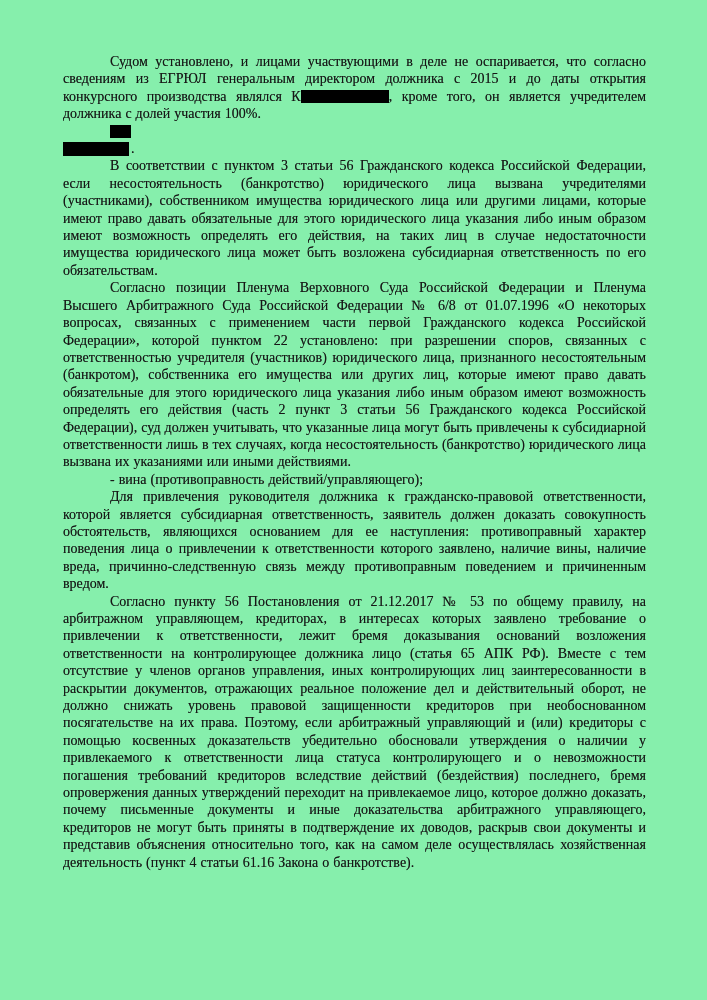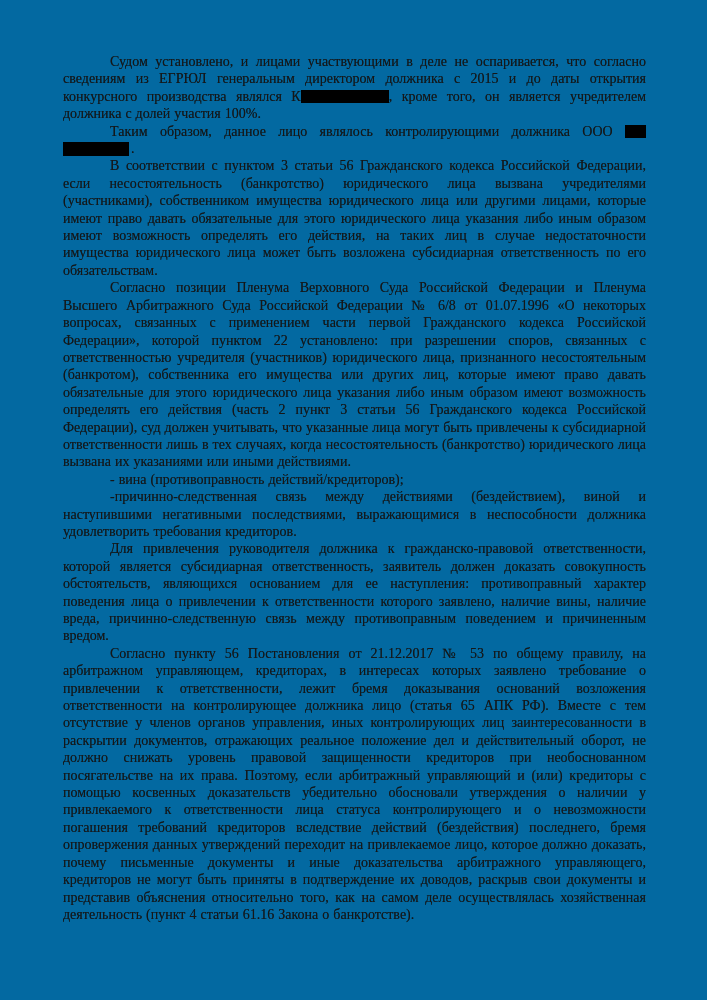--- a/index.html
+++ b/index.html
@@ -4,21 +4,21 @@
 <style>
   html, body {
     margin: 0;
     padding: 0;
     background: #ffffff;
   }
   .page {
     position: relative;
     width: 707px;
     height: 1000px;
-    background: #0369a1;
+    background: #86efac;
     overflow: hidden;
     font-family: "Liberation Serif", "DejaVu Serif", serif;
     font-size: 14px;
     line-height: 17.4px;
     color: #171717;
     text-shadow: 0 0 0.4px rgba(0,0,0,0.5);
   }
   .text-block {
     position: absolute;
     left: 63px;
@@ -56,30 +56,29 @@
 </style>
 </head>
 <body>
 
 <div class="page">
   <div class="text-block">
 
     <p class="para"><span>Судом установлено, и лицами участвующими в деле не оспаривается, что согласно сведениям из ЕГРЮЛ генеральным директором должника с 2015 и до даты открытия конкурсного производства являлся К</span><span class="redact redact-name"></span><span>, кроме того, он является учредителем должника с долей участия 100%.</span></p>
 
     <p class="para p2">
-        <span class="p2-line1"><span>Таким образом, данное лицо являлось контролирующими должника ООО</span> <span class="redact redact-small"></span></span>
+        <span class="p2-line1"> <span class="redact redact-small"></span></span>
         <span class="p2-line2"><span class="redact redact-large"></span><span>.</span></span>
       </p>
 
     <p class="para">В соответствии с пунктом 3 статьи 56 Гражданского кодекса Российской Федерации, если несостоятельность (банкротство) юридического лица вызвана учредителями (участниками), собственником имущества юридического лица или другими лицами, которые имеют право давать обязательные для этого юридического лица указания либо иным образом имеют возможность определять его действия, на таких лиц в случае недостаточности имущества юридического лица может быть возложена субсидиарная ответственность по его обязательствам.</p>
 
     <p class="para">Согласно позиции Пленума Верховного Суда Российской Федерации и Пленума Высшего Арбитражного Суда Российской Федерации № 6/8 от 01.07.1996 «О некоторых вопросах, связанных с применением части первой Гражданского кодекса Российской Федерации», которой пунктом 22 установлено: при разрешении споров, связанных с ответственностью учредителя (участников) юридического лица, признанного несостоятельным (банкротом), собственника его имущества или других лиц, которые имеют право давать обязательные для этого юридического лица указания либо иным образом имеют возможность определять его действия (часть 2 пункт 3 статьи 56 Гражданского кодекса Российской Федерации), суд должен учитывать, что указанные лица могут быть привлечены к субсидиарной ответственности лишь в тех случаях, когда несостоятельность (банкротство) юридического лица вызвана их указаниями или иными действиями.</p>
 
 
-    <p class="para">- вина (противоправность действий/кредиторов);</p>
-    <p class="para">-причинно-следственная связь между действиями (бездействием), виной и наступившими негативными последствиями, выражающимися в неспособности должника удовлетворить требования кредиторов.</p>
+    <p class="para">- вина (противоправность действий/управляющего);</p>
 
     <p class="para">Для привлечения руководителя должника к гражданско-правовой ответственности, которой является субсидиарная ответственность, заявитель должен доказать совокупность обстоятельств, являющихся основанием для ее наступления: противоправный характер поведения лица о привлечении к ответственности которого заявлено, наличие вины, наличие вреда, причинно-следственную связь между противоправным поведением и причиненным вредом.</p>
 
     <p class="para">Согласно пункту 56 Постановления от 21.12.2017 № 53 по общему правилу, на арбитражном управляющем, кредиторах, в интересах которых заявлено требование о привлечении к ответственности, лежит бремя доказывания оснований возложения ответственности на контролирующее должника лицо (статья 65 АПК РФ). Вместе с тем отсутствие у членов органов управления, иных контролирующих лиц заинтересованности в раскрытии документов, отражающих реальное положение дел и действительный оборот, не должно снижать уровень правовой защищенности кредиторов при необоснованном посягательстве на их права. Поэтому, если арбитражный управляющий и (или) кредиторы с помощью косвенных доказательств убедительно обосновали утверждения о наличии у привлекаемого к ответственности лица статуса контролирующего и о невозможности погашения требований кредиторов вследствие действий (бездействия) последнего, бремя опровержения данных утверждений переходит на привлекаемое лицо, которое должно доказать, почему письменные документы и иные доказательства арбитражного управляющего, кредиторов не могут быть приняты в подтверждение их доводов, раскрыв свои документы и представив объяснения относительно того, как на самом деле осуществлялась хозяйственная деятельность (пункт 4 статьи 61.16 Закона о банкротстве).</p>
 
   </div>
 </div>
 
 </body></html>

